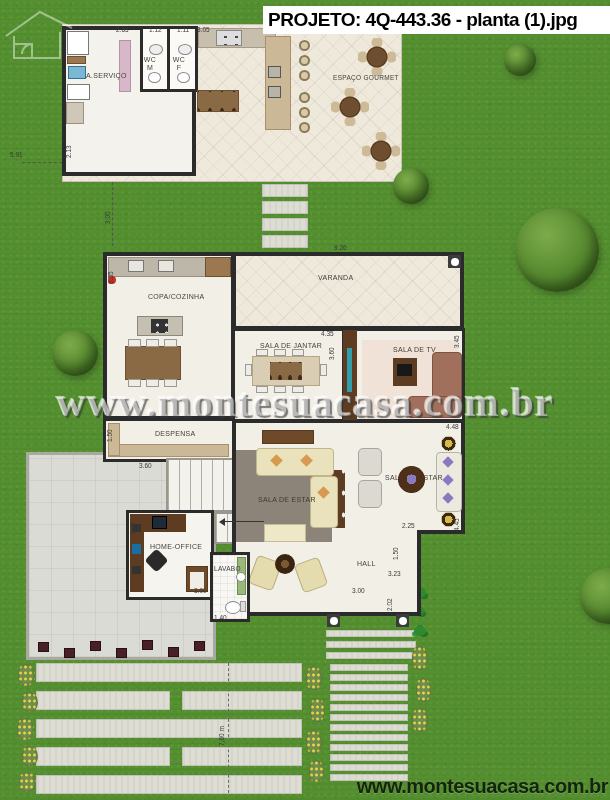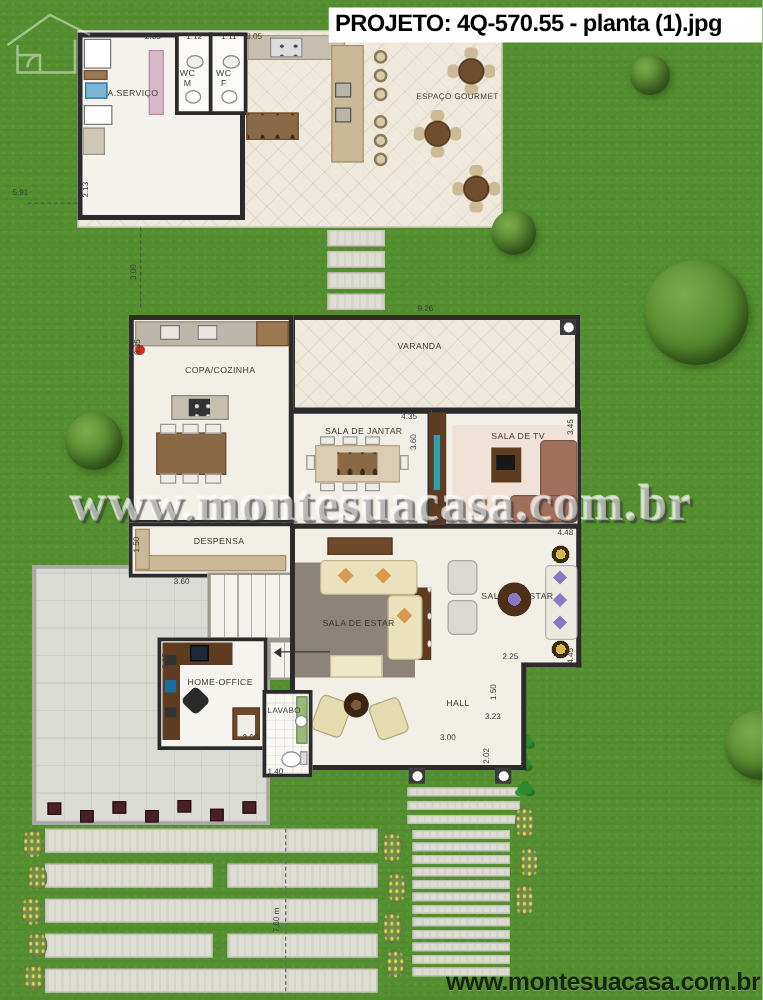--- a/index.html
+++ b/index.html
@@ -306,17 +306,17 @@
   <span class="dim" style="left:214px;top:615px;z-index:40;">1.40</span>
   <span class="dim" style="left:352px;top:588px;">3.00</span>
   <span class="dim" style="left:402px;top:523px;">2.25</span>
   <span class="dim v" style="left:454px;top:531px;z-index:40;">4.45</span>
   <span class="dim v" style="left:393px;top:560px;">1.50</span>
   <span class="dim" style="left:388px;top:571px;">3.23</span>
   <span class="dim v" style="left:387px;top:611px;">2.02</span>
   <span class="dim v" style="left:219px;top:746px;">7,60 m</span>
 
   <div id="title-bar">
-    <span>PROJETO: 4Q-570.55 - planta (1).jpg</span>
+    <span>PROJETO: 4Q-443.36 - planta (1).jpg</span>
   </div>
   <div id="watermark">www.montesuacasa.com.br</div>
   <div id="footer">www.montesuacasa.com.br</div>
 </div>
 
 </body></html>

